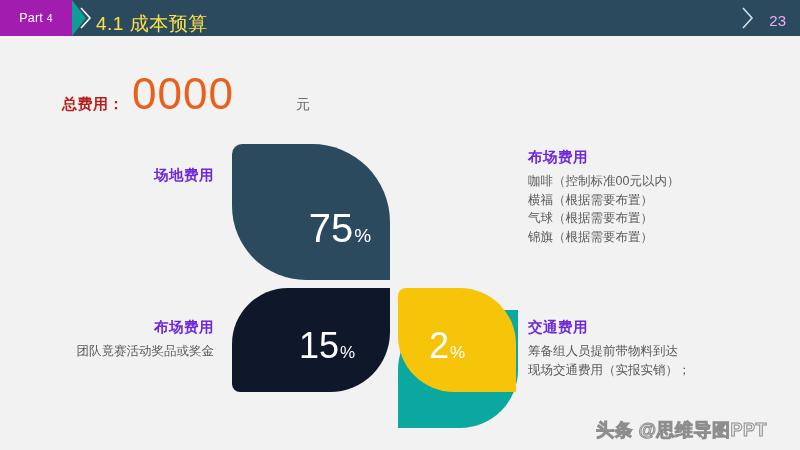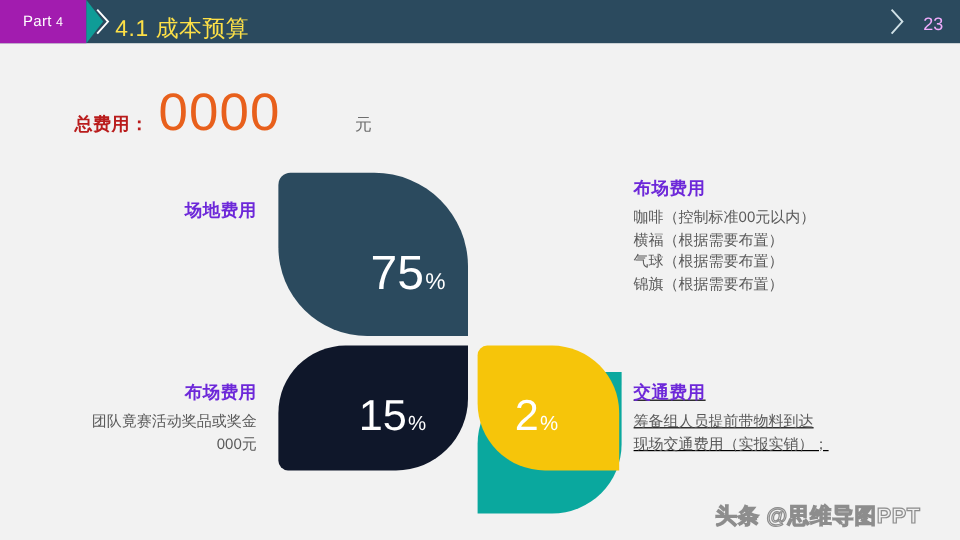--- a/index.html
+++ b/index.html
@@ -192,21 +192,21 @@
     color: #5a5a5a;
     line-height: 1.48;
     white-space: nowrap;
   }
   .block-left { text-align: right; }
   .block-right { text-align: left; }
 
   .block-venue   { left: 34px;  top: 166px; width: 180px; }
   .block-setup   { left: 528px; top: 148px; width: 230px; }
   .block-reward  { left: 24px;  top: 318px; width: 190px; }
-  .block-transit { left: 528px; top: 318px; width: 230px; text-decoration: underline; }
+  .block-transit { left: 528px; top: 318px; width: 230px; }
 
   
   .watermark {
     position: absolute;
     left: 596px; top: 418px;
     font-size: 18px;
     letter-spacing: .5px;
     color: #f0f0f0;
     -webkit-text-stroke: 1px #8d8d8d;
     white-space: nowrap;
@@ -280,21 +280,20 @@
   <div class="block-title">布场费用</div>
   <div class="block-line">咖啡（控制标准00元以内）</div>
   <div class="block-line">横福（根据需要布置）</div>
   <div class="block-line">气球（根据需要布置）</div>
   <div class="block-line">锦旗（根据需要布置）</div>
 </div>
 
 <div class="block block-left block-reward">
   <div class="block-title">布场费用</div>
   <div class="block-line">团队竟赛活动奖品或奖金</div>
-  <div class="block-line">000元</div>
 </div>
 
 <div class="block block-right block-transit">
   <div class="block-title">交通费用</div>
   <div class="block-line">筹备组人员提前带物料到达</div>
   <div class="block-line">现场交通费用（实报实销）；</div>
 </div>
 
 <div class="watermark">头条 @思维导图PPT</div>
 

